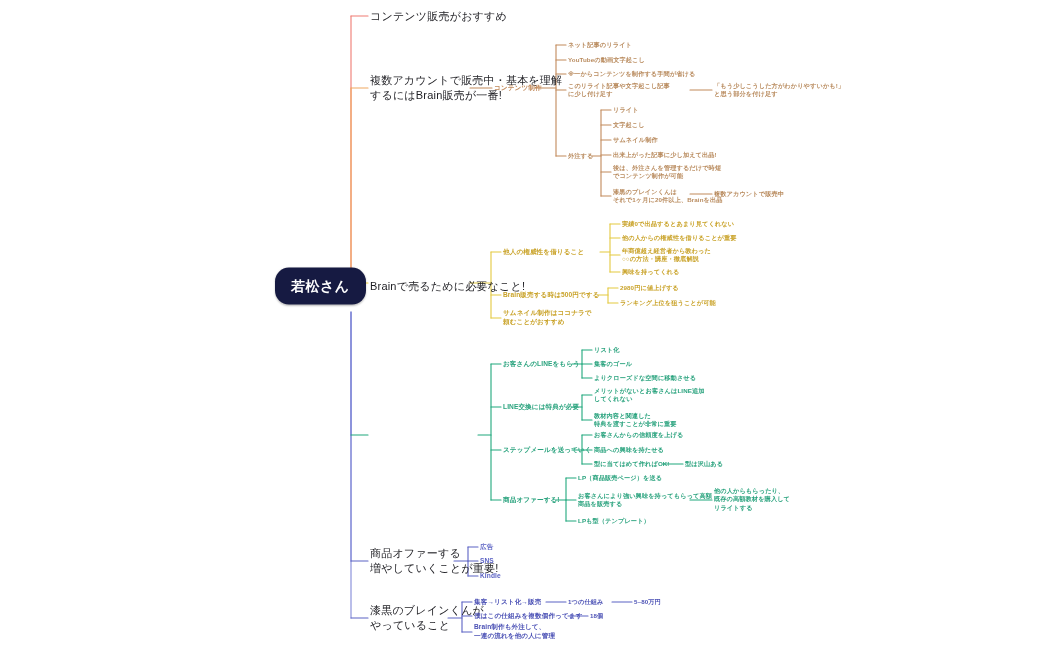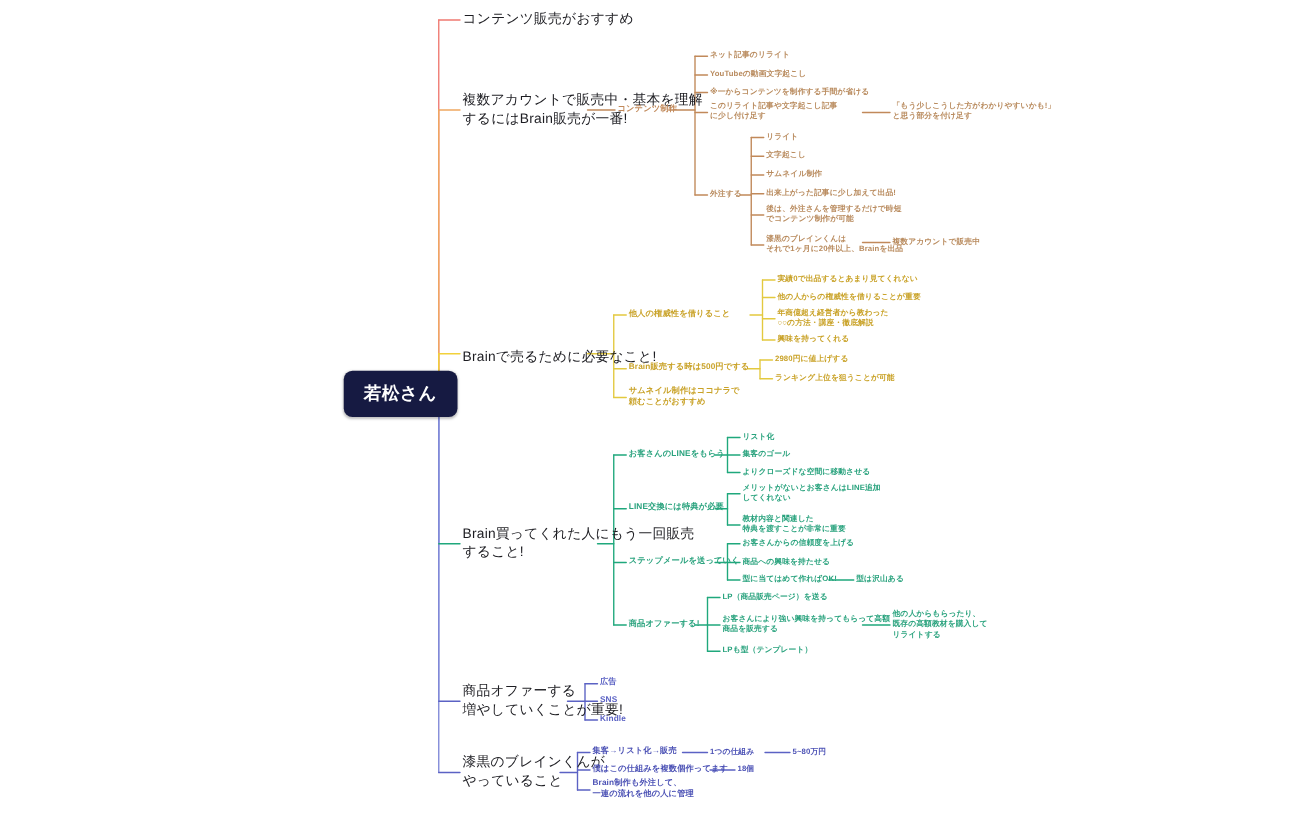--- a/index.html
+++ b/index.html
@@ -148,21 +148,21 @@
       <path d="M462 602 L462 632" stroke="#5b62c4"></path>
       <path d="M462 602 L472 602" stroke="#5b62c4"></path>
       <path d="M462 616 L472 616" stroke="#5b62c4"></path>
       <path d="M462 632 L472 632" stroke="#5b62c4"></path>
       <path d="M546 602 L566 602" stroke="#5b62c4"></path>
       <path d="M612 602 L632 602" stroke="#5b62c4"></path>
       <path d="M568 616 L588 616" stroke="#5b62c4"></path>
     </g>
   </svg>
 
-  <div class="node root" style="left:275px;top:315px;transform:translateY(-50%);">若松さん</div>
+  <div class="node root" style="left:275px;top:286px;transform:translateY(-50%);border-radius:14px;">若松さん</div>
 
   <div class="node l1" style="left:370px;top:16px;transform:translateY(-50%);">コンテンツ販売がおすすめ</div>
 
   <div class="node l1" style="left:370px;top:88px;transform:translateY(-50%);">複数アカウントで販売中・基本を理解
 するにはBrain販売が一番!</div>
   <div class="node l2 c-orange-line" style="left:494px;top:88px;transform:translateY(-50%);">コンテンツ制作</div>
 
   <div class="node l3 c-orange" style="left:568px;top:45px;transform:translateY(-50%);">ネット記事のリライト</div>
   <div class="node l3 c-orange" style="left:568px;top:60px;transform:translateY(-50%);">YouTubeの動画文字起こし</div>
   <div class="node l3 c-orange" style="left:568px;top:74px;transform:translateY(-50%);">※一からコンテンツを制作する手間が省ける</div>
@@ -192,22 +192,20 @@
 ○○の方法・講座・徹底解説</div>
   <div class="node l3 c-yellow" style="left:622px;top:272px;transform:translateY(-50%);">興味を持ってくれる</div>
 
   <div class="node l2 c-yellow" style="left:503px;top:295px;transform:translateY(-50%);">Brain販売する時は500円でする</div>
   <div class="node l3 c-yellow" style="left:620px;top:288px;transform:translateY(-50%);">2980円に値上げする</div>
   <div class="node l3 c-yellow" style="left:620px;top:303px;transform:translateY(-50%);">ランキング上位を狙うことが可能</div>
 
   <div class="node l2 c-yellow" style="left:503px;top:318px;transform:translateY(-50%);">サムネイル制作はココナラで
 頼むことがおすすめ</div>
 
-  <div class="node l1" style="left:370px;top:435px;transform:translateY(-50%);">Brain買ってくれた人にもう一回販売
-すること!</div>
 
   <div class="node l2 c-teal" style="left:503px;top:364px;transform:translateY(-50%);">お客さんのLINEをもらう</div>
   <div class="node l3 c-teal" style="left:594px;top:350px;transform:translateY(-50%);">リスト化</div>
   <div class="node l3 c-teal" style="left:594px;top:364px;transform:translateY(-50%);">集客のゴール</div>
   <div class="node l3 c-teal" style="left:594px;top:378px;transform:translateY(-50%);">よりクローズドな空間に移動させる</div>
 
   <div class="node l2 c-teal" style="left:503px;top:407px;transform:translateY(-50%);">LINE交換には特典が必要</div>
   <div class="node l3 c-teal" style="left:594px;top:395px;transform:translateY(-50%);">メリットがないとお客さんはLINE追加
 してくれない</div>
   <div class="node l3 c-teal" style="left:594px;top:420px;transform:translateY(-50%);">教材内容と関連した

